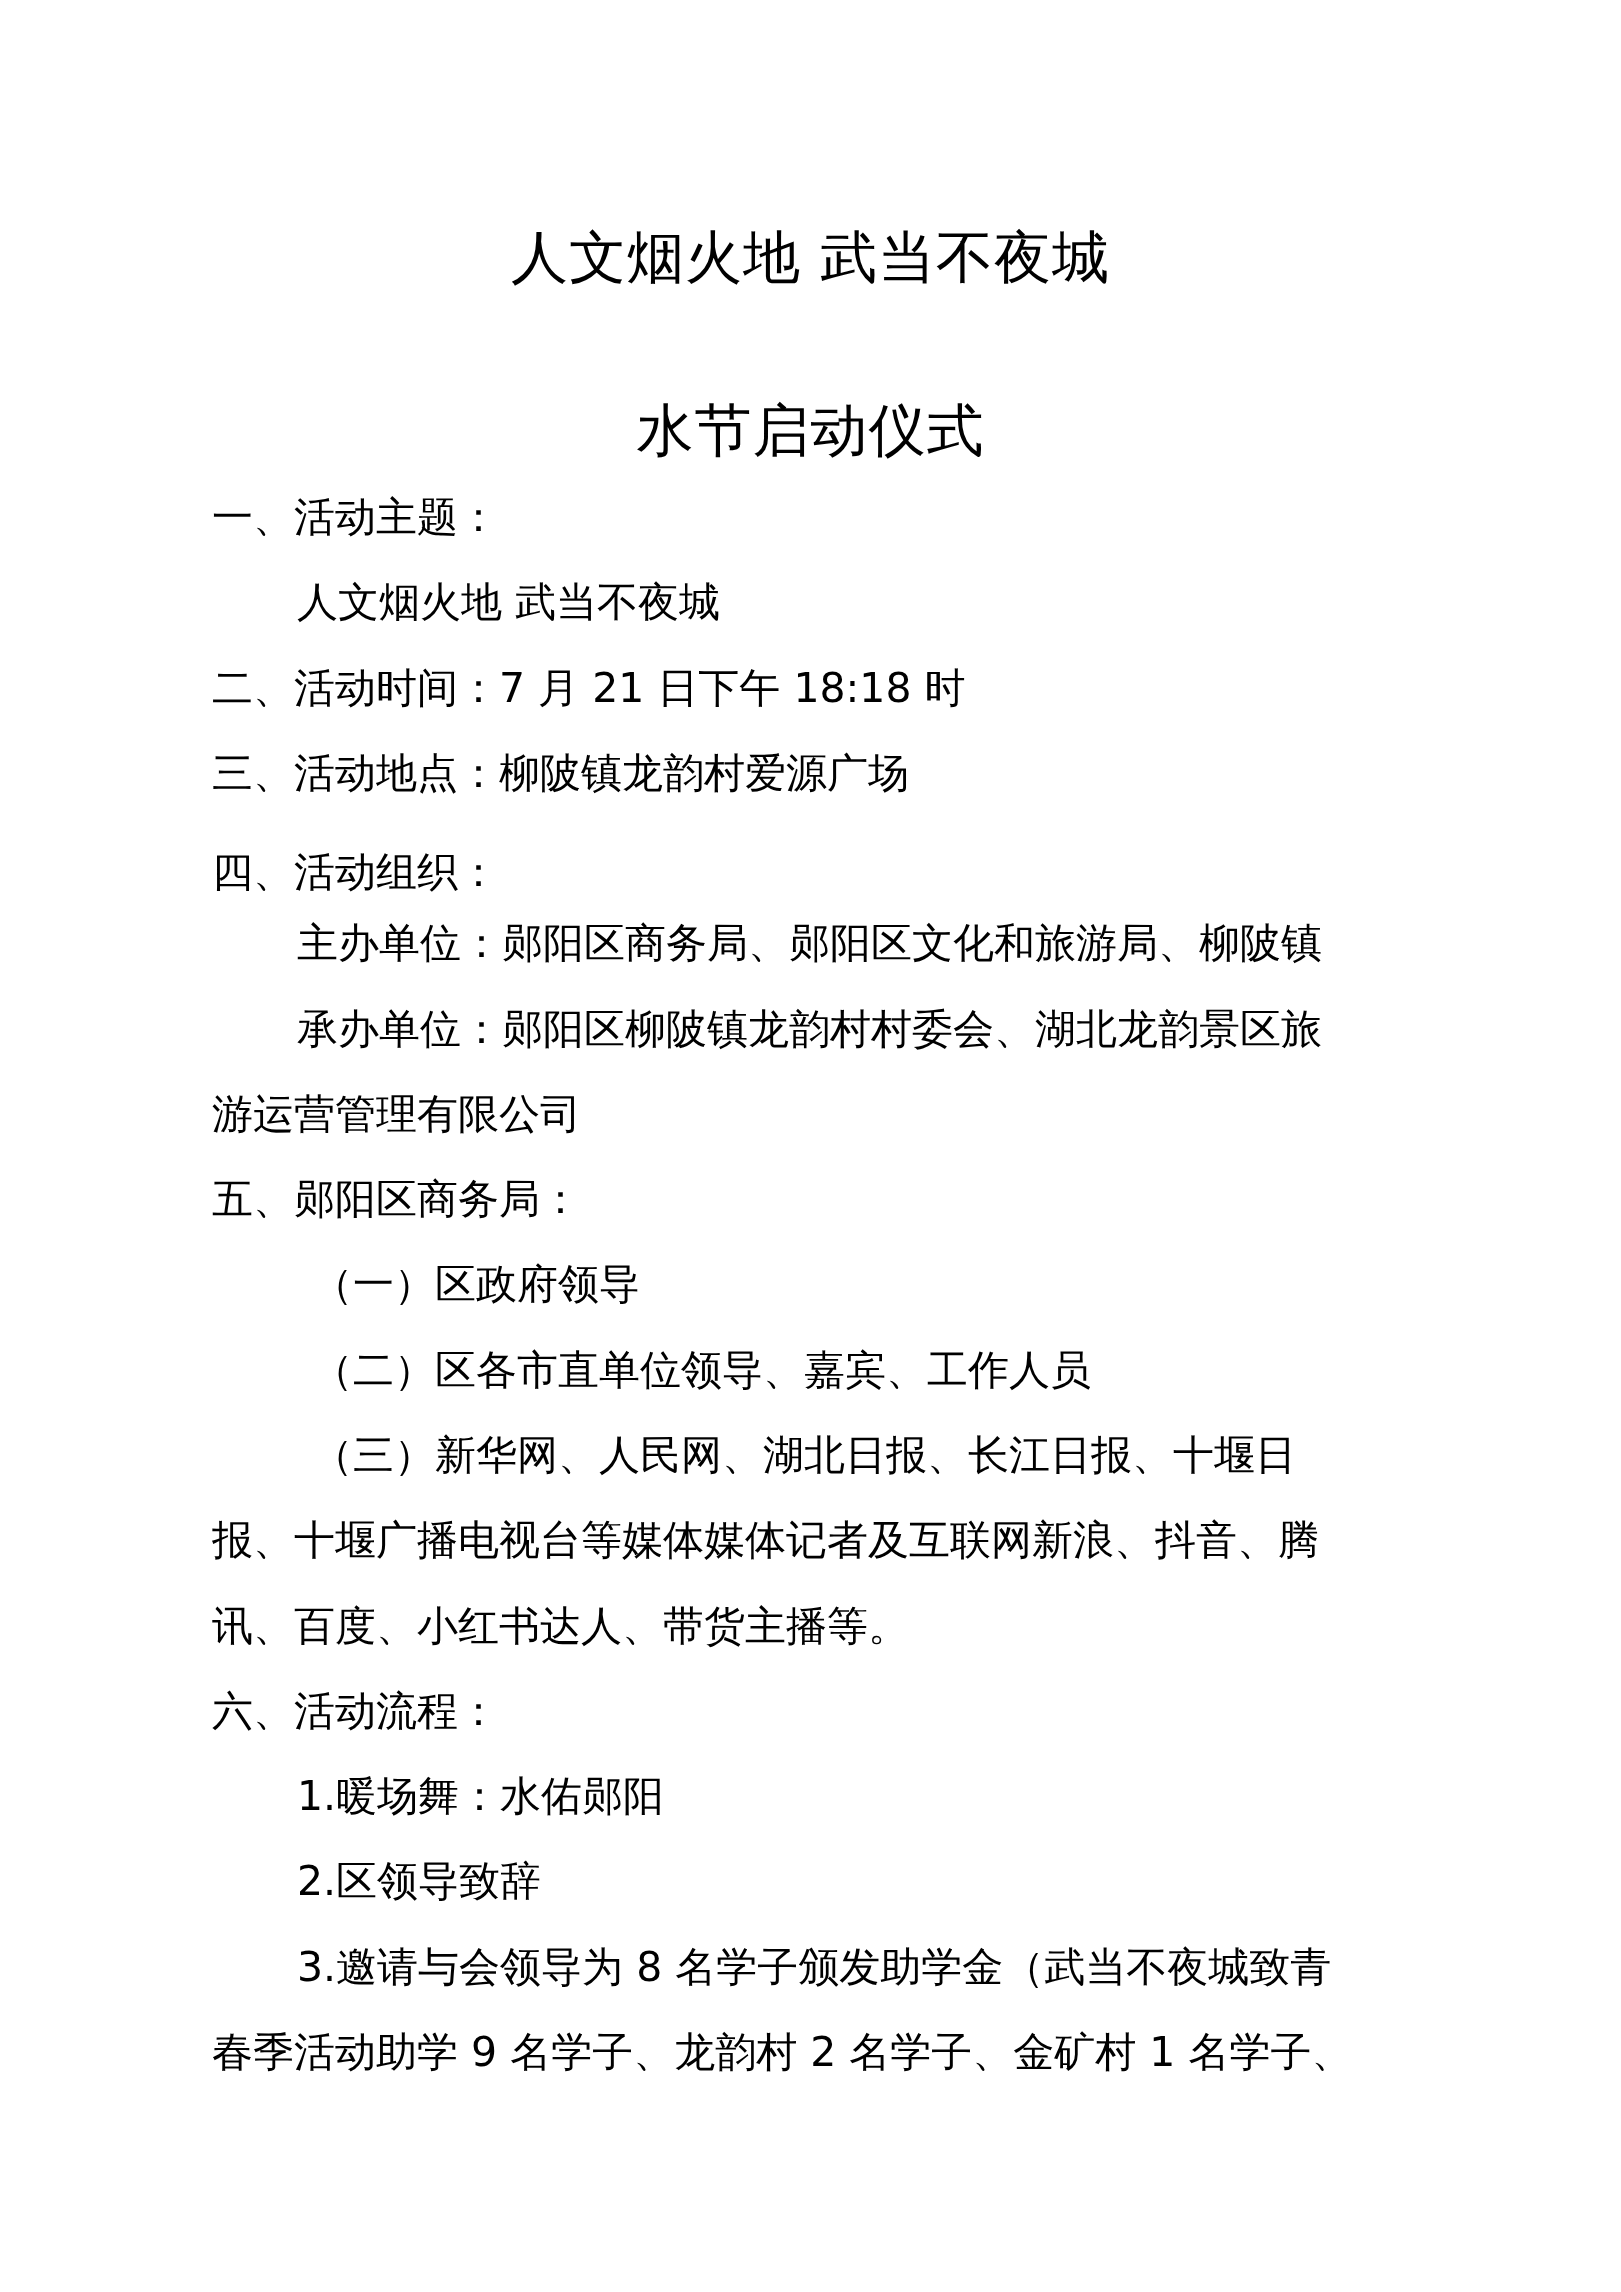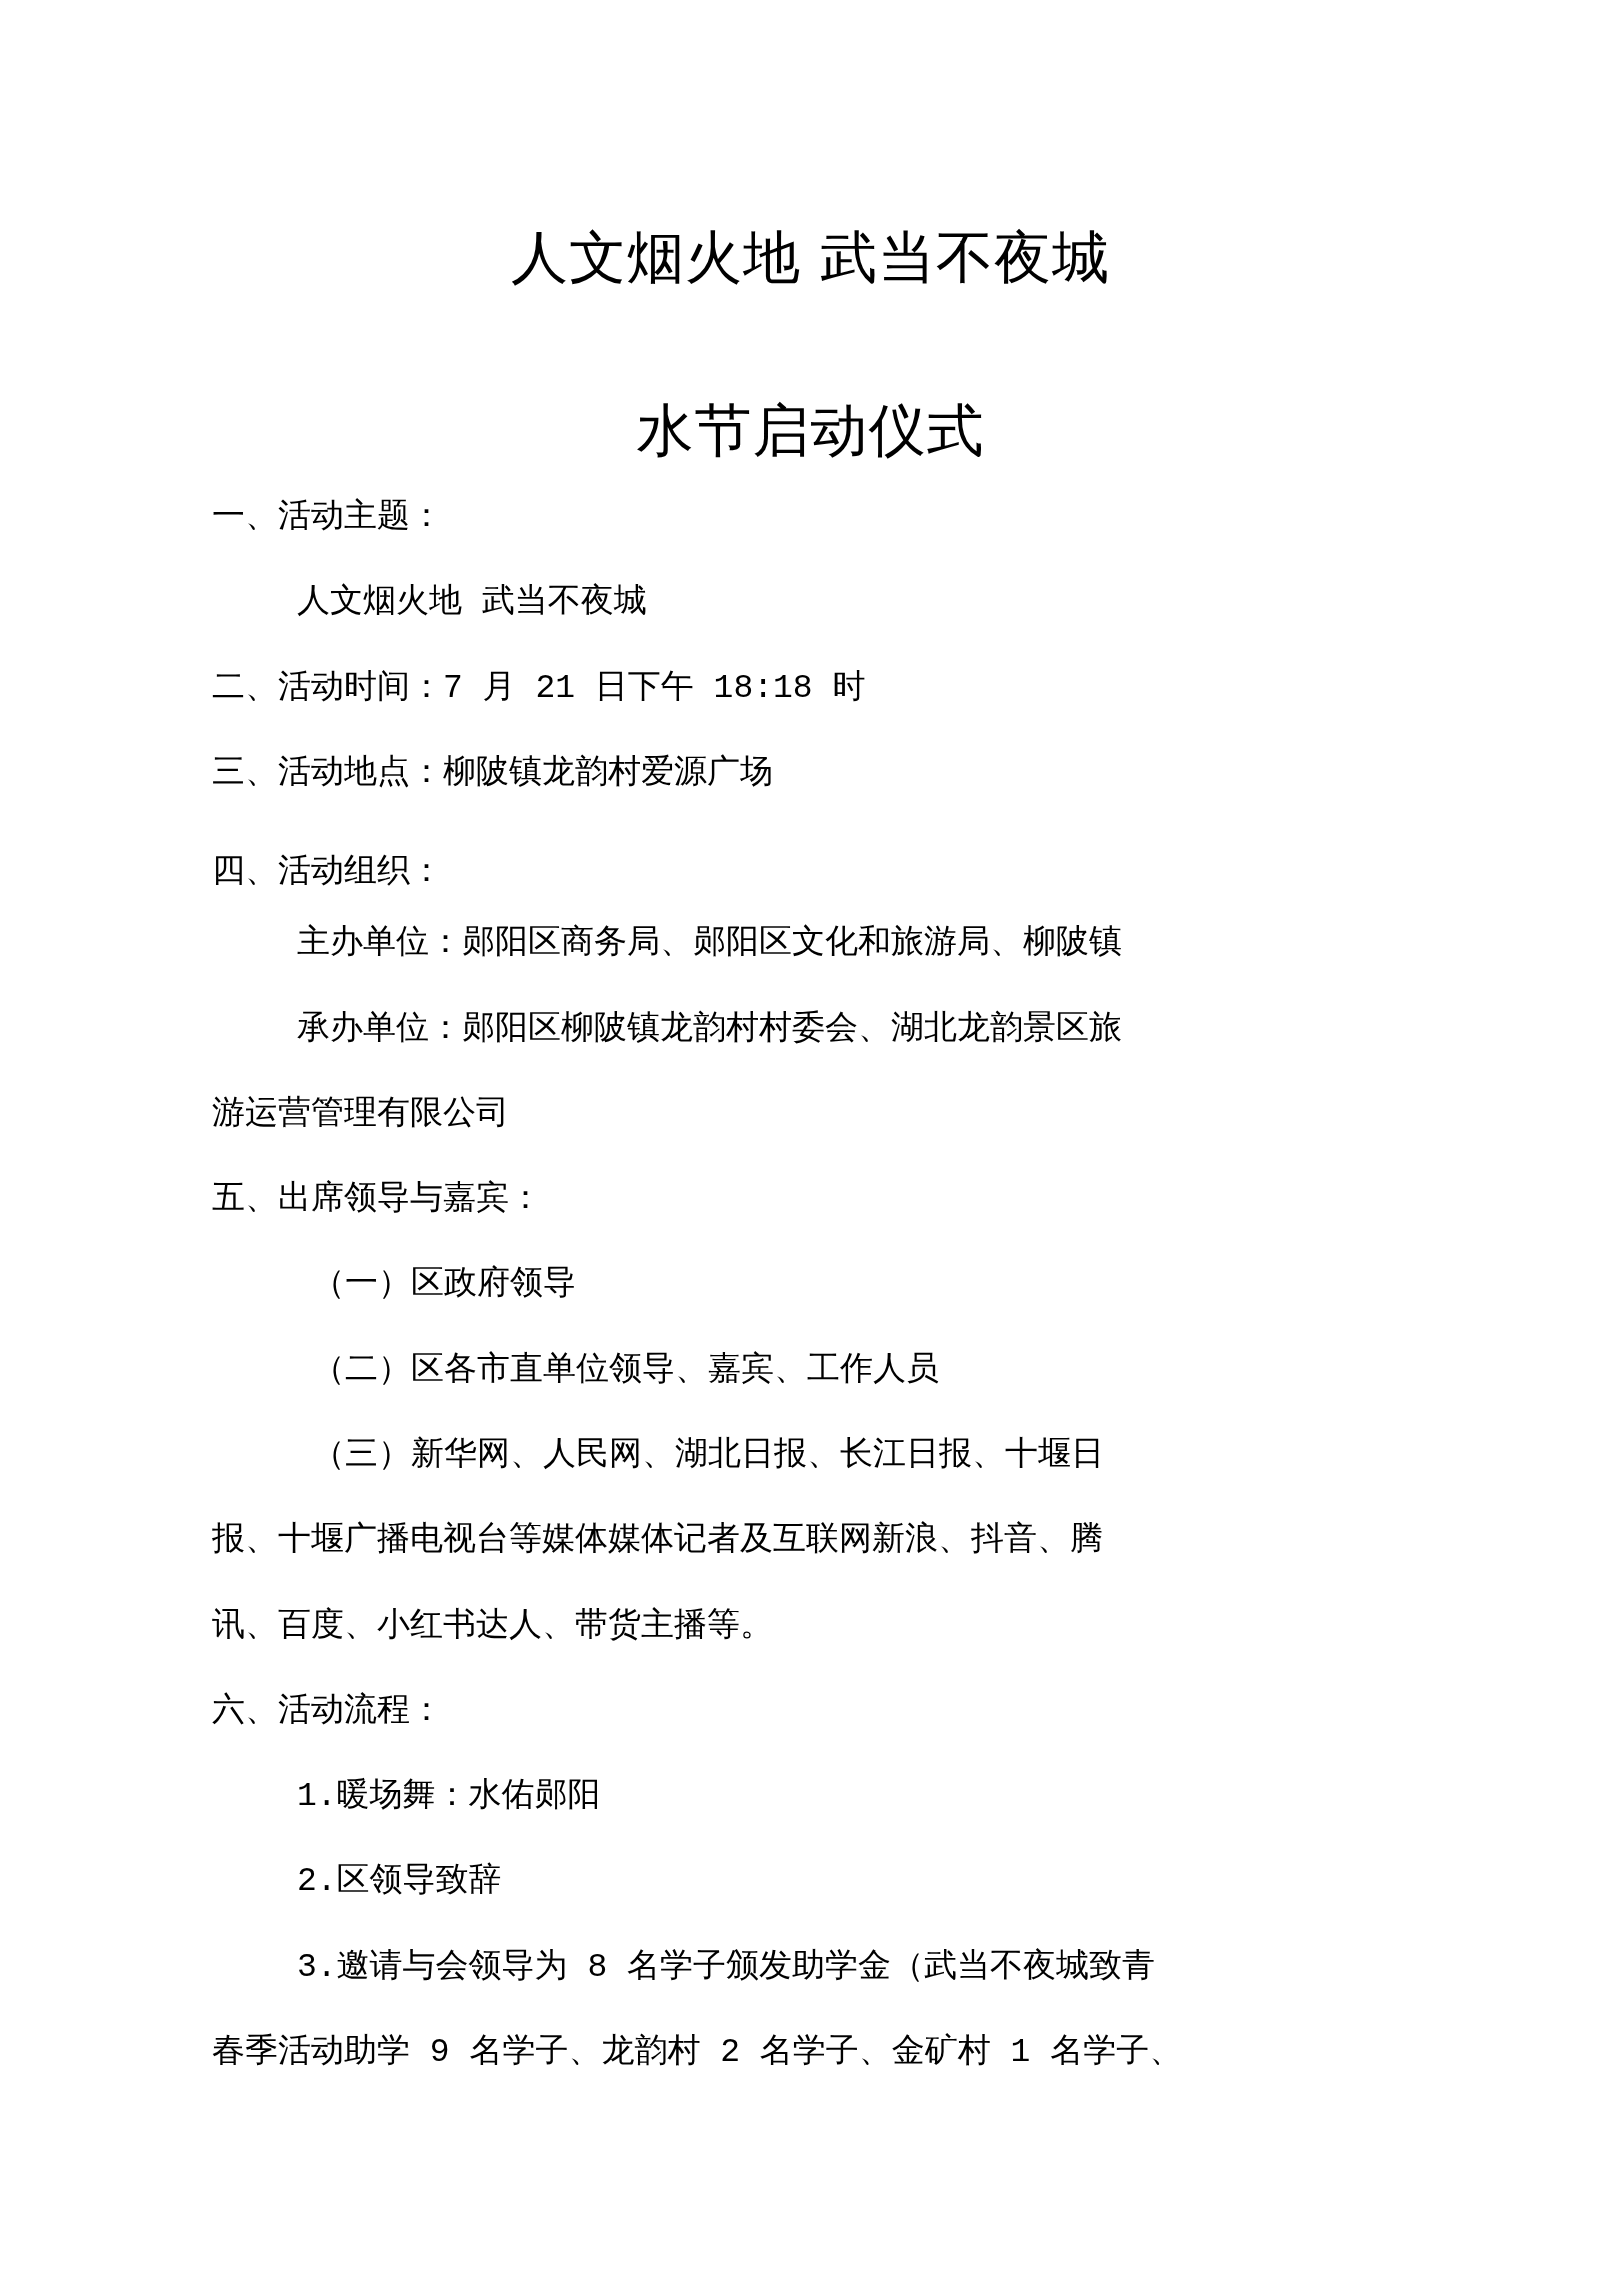--- a/index.html
+++ b/index.html
@@ -6,43 +6,42 @@
   body {
     width: 1621px; height: 2293px; position: relative; overflow: hidden;
     font-family: "DejaVu Sans", sans-serif; color: #000000;
   }
   .page { position: absolute; left: 0; top: 0; width: 1621px; height: 2293px; background: #fff; }
   .title {
     position: absolute; left: 0; width: 1621px; text-align: center;
     font-size: 57px; line-height: 69px; white-space: nowrap; letter-spacing: 1px;
   }
   .line {
-    position: absolute; font-size: 33px; line-height: 49px; white-space: nowrap;
+    position: absolute; font-size: 41px; line-height: 49px; white-space: nowrap;
     left: 212px;
-    font-family: Liberation Mono, monospace;
   }
   .ind1 { left: 297px; }
   .ind2 { left: 312px; }
 </style>
 </head>
 <body>
 
 <div class="page">
   <div class="title" style="top:223px">人文烟火地  武当不夜城</div>
   <div class="title" style="top:396px">水节启动仪式</div>
 
   <div class="line" style="top:493px">一、活动主题：</div>
   <div class="line ind1" style="top:578px">人文烟火地  武当不夜城</div>
   <div class="line" style="top:664px">二、活动时间：7 月 21 日下午 18:18 时</div>
   <div class="line" style="top:749px">三、活动地点：柳陂镇龙韵村爱源广场</div>
   <div class="line" style="top:848px">四、活动组织：</div>
   <div class="line ind1" style="top:919px">主办单位：郧阳区商务局、郧阳区文化和旅游局、柳陂镇</div>
   <div class="line ind1" style="top:1005px">承办单位：郧阳区柳陂镇龙韵村村委会、湖北龙韵景区旅</div>
   <div class="line" style="top:1090px">游运营管理有限公司</div>
-  <div class="line" style="top:1175px">五、出席领导与嘉宾：</div>
+  <div class="line" style="top:1175px">五、郧阳区商务局：</div>
   <div class="line ind2" style="top:1260px">（一）区政府领导</div>
   <div class="line ind2" style="top:1346px">（二）区各市直单位领导、嘉宾、工作人员</div>
   <div class="line ind2" style="top:1431px">（三）新华网、人民网、湖北日报、长江日报、十堰日</div>
   <div class="line" style="top:1516px">报、十堰广播电视台等媒体媒体记者及互联网新浪、抖音、腾</div>
   <div class="line" style="top:1602px">讯、百度、小红书达人、带货主播等。</div>
   <div class="line" style="top:1687px">六、活动流程：</div>
   <div class="line ind1" style="top:1772px">1.暖场舞：水佑郧阳</div>
   <div class="line ind1" style="top:1857px">2.区领导致辞</div>
   <div class="line ind1" style="top:1943px">3.邀请与会领导为 8 名学子颁发助学金（武当不夜城致青</div>
   <div class="line" style="top:2028px">春季活动助学 9 名学子、龙韵村 2 名学子、金矿村 1 名学子、</div>

